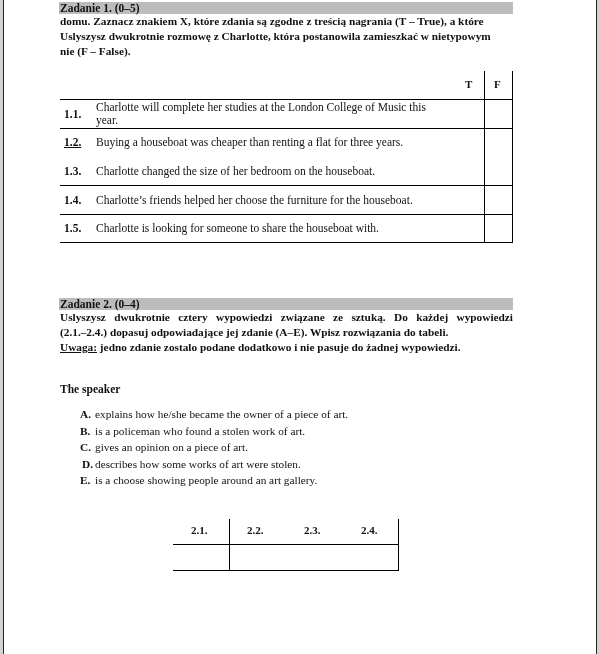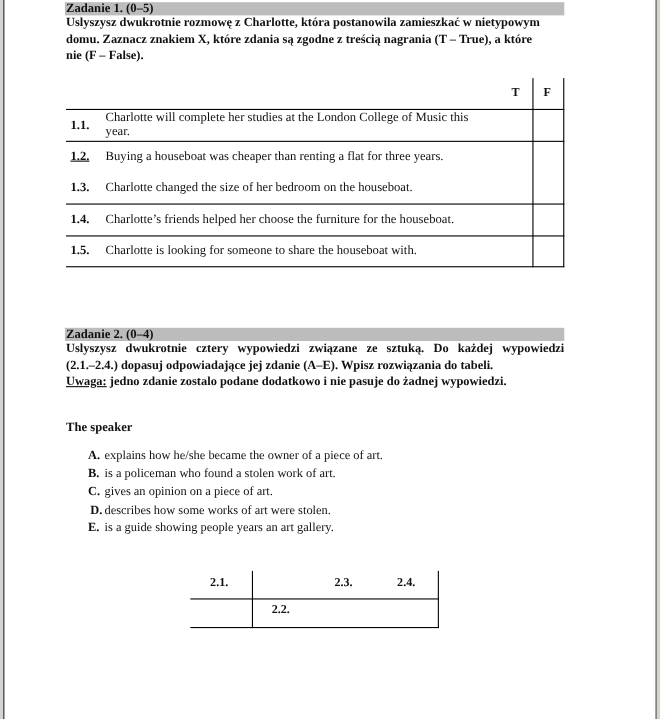--- a/index.html
+++ b/index.html
@@ -44,22 +44,22 @@
 </head>
 <body>
 
 <div class="edge-left"></div>
 <div class="edge-left-line"></div>
 <div class="edge-right-line"></div>
 <div class="edge-right"></div>
 
 <div class="task-bar" style="top:2px;">Zadanie 1. (0–5)</div>
 <div class="instr" style="top:14px;">
+  <p>domu. Zaznacz znakiem X, które zdania są zgodne z treścią nagrania (T – True), a które</p>
   <p>Uslyszysz dwukrotnie rozmowę z Charlotte, która postanowila zamieszkać w nietypowym</p>
-  <p>domu. Zaznacz znakiem X, które zdania są zgodne z treścią nagrania (T – True), a które</p>
   <p>nie (F – False).</p>
 </div>
 
 <div class="t1">
 
   <div class="vline" style="left:424px; top:0; height:172px;"></div>
   <div class="vline" style="left:452px; top:0; height:172px;"></div>
 
   <div class="t1-head" style="left:405px; top:7px;">T</div>
   <div class="t1-head" style="left:434px; top:7px;">F</div>
@@ -94,30 +94,30 @@
   <p>(2.1.–2.4.) dopasuj odpowiadające jej zdanie (A–E). Wpisz rozwiązania do tabeli.</p>
   <p><span class="underline">Uwaga:</span><span> jedno zdanie zostalo podane dodatkowo i nie pasuje do żadnej wypowiedzi.</span></p>
 </div>
 
 <div class="speaker-title">The speaker</div>
 
 <div class="opt" style="top:408px;"><b>A.</b><span>explains how he/she became the owner of a piece of art.</span></div>
 <div class="opt" style="top:425px;"><b>B.</b><span>is a policeman who found a stolen work of art.</span></div>
 <div class="opt" style="top:441px;"><b>C.</b><span>gives an opinion on a piece of art.</span></div>
 <div class="opt" style="top:458px;text-align:center;"><b>D.</b><span>describes how some works of art were stolen.</span></div>
-<div class="opt" style="top:474px;"><b>E.</b><span>is a guide showing people years an art gallery.</span></div>
+<div class="opt" style="top:474px;"><b>E.</b><span>is a choose showing people around an art gallery.</span></div>
 
 <div class="t2">
   <div class="vline" style="left:56px; top:0; height:52px;"></div>
   <div class="vline" style="left:225px; top:0; height:52px;"></div>
   <div class="hline" style="left:0; width:226px; top:25px;"></div>
   <div class="hline" style="left:0; width:226px; top:51px;"></div>
 
   <div class="t2-head" style="left:18px;">2.1.</div>
-  <div class="t2-head" style="left:74px;margin-top:24px;">2.2.</div>
+  <div class="t2-head" style="left:74px;">2.2.</div>
   <div class="t2-head" style="left:131px;">2.3.</div>
   <div class="t2-head" style="left:188px;">2.4.</div>
 
   <div style="position:absolute; left:0; top:26px; width:56px; height:25px;"></div>
   <div style="position:absolute; left:57px; top:26px; width:56px; height:25px;"></div>
   <div style="position:absolute; left:113px; top:26px; width:56px; height:25px;"></div>
   <div style="position:absolute; left:169px; top:26px; width:56px; height:25px;"></div>
 </div>
 
 </body></html>

